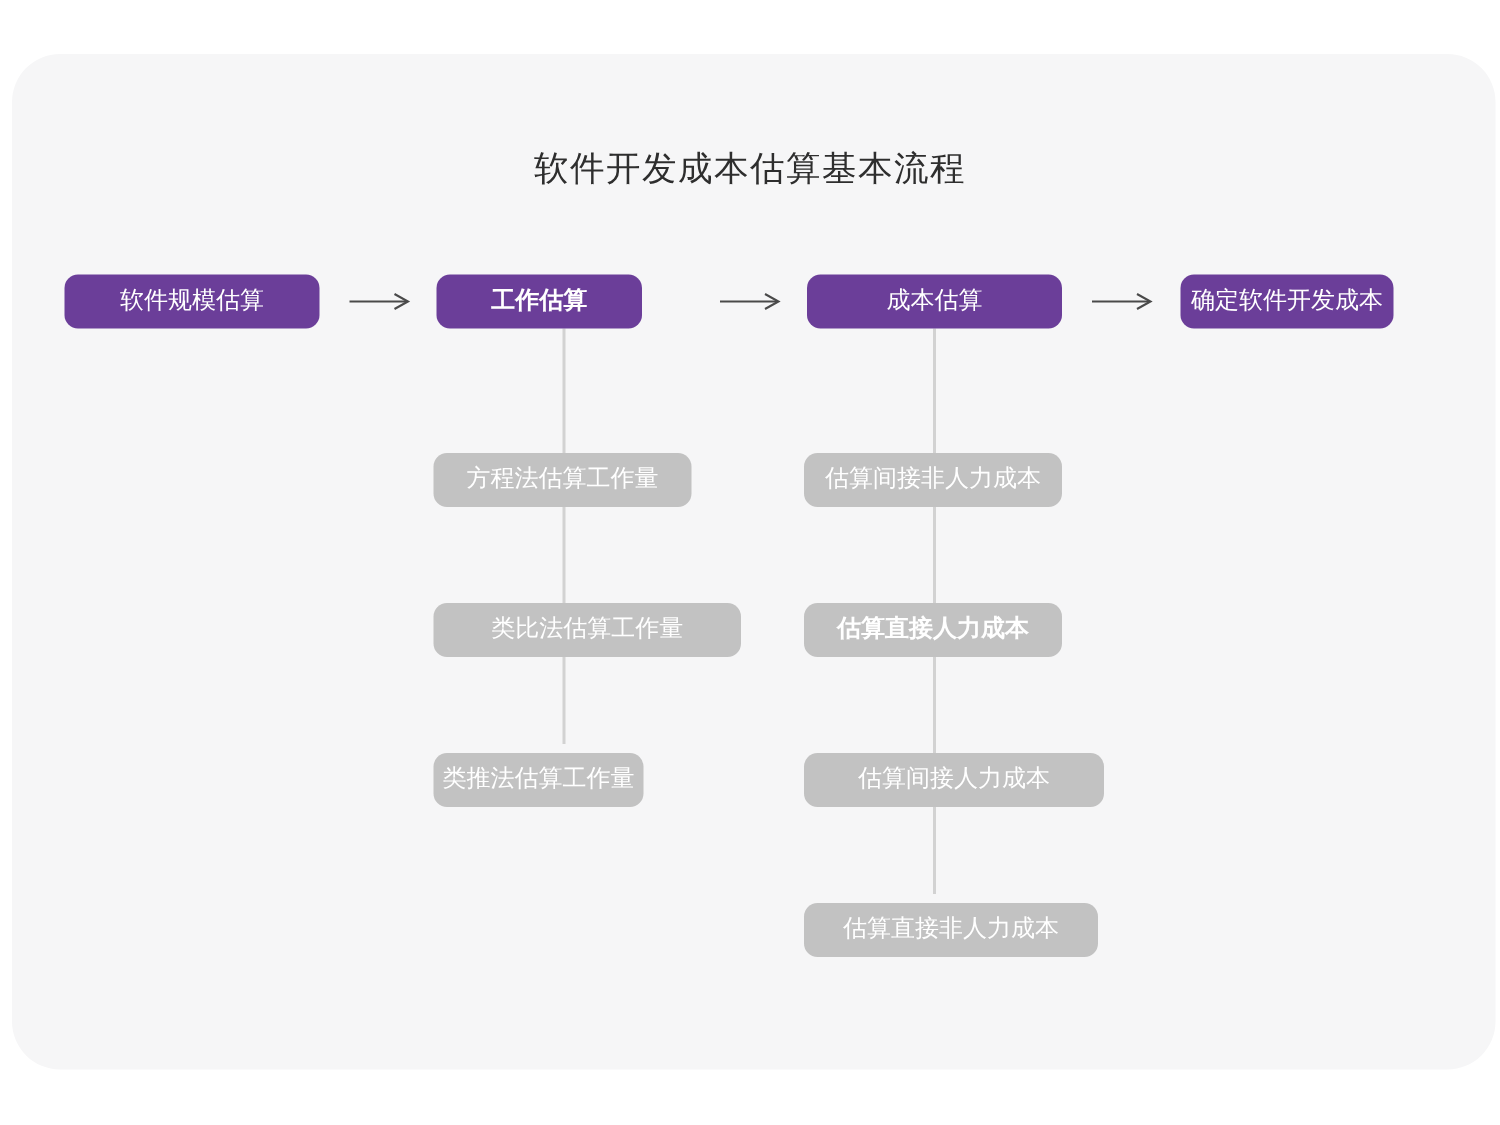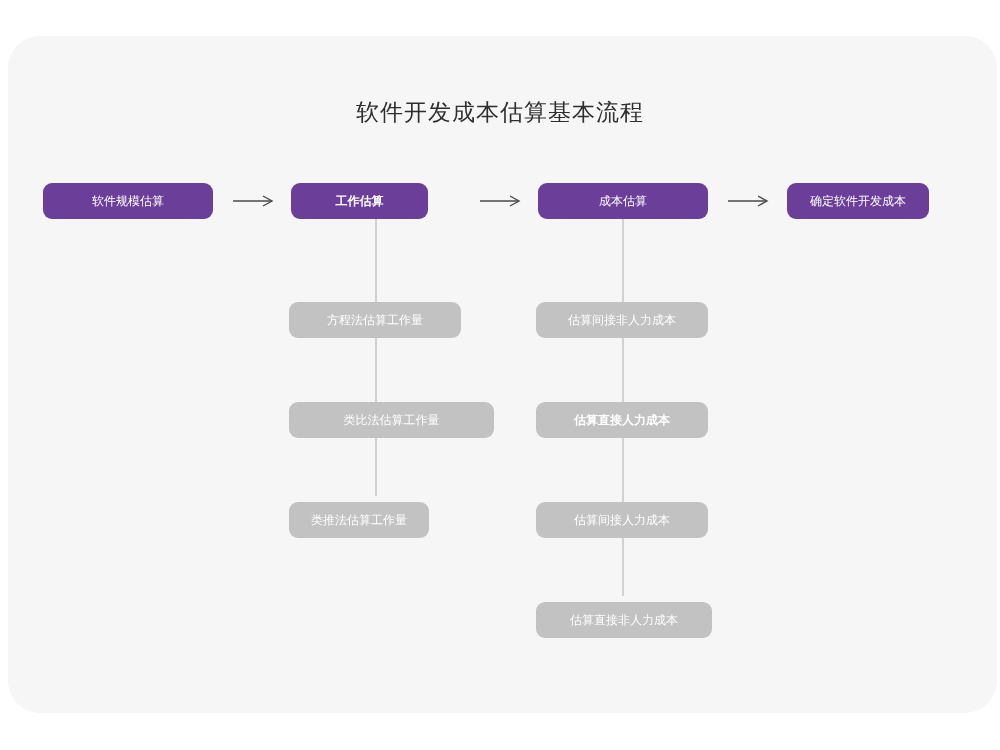--- a/index.html
+++ b/index.html
@@ -25,21 +25,21 @@
     font-size: 23px;
     letter-spacing: 1px;
     color: #2e2e2e;
     font-weight: 400;
   }
   .node {
     position: absolute;
     height: 36px;
     line-height: 36px;
     text-align: center;
-    font-size: 12px;
+    font-size: 16px;
     color: #ffffff;
     border-radius: 9px;
     white-space: nowrap;
   }
   .node.primary { background: #6b3e99; }
   .node.secondary { background: #c2c2c2; margin-top: 24px; }
   .vline {
     position: absolute;
     width: 2px;
     background: #d2d2d2;
@@ -91,16 +91,16 @@
   </div>
 
   <div class="node primary" style="left:787px; top:183px; width:142px;">确定软件开发成本</div>
 
   <div class="node secondary" style="left:289px; top:278px; width:172px;">方程法估算工作量</div>
   <div class="node secondary" style="left:289px; top:378px; width:205px;">类比法估算工作量</div>
   <div class="node secondary" style="left:289px; top:478px; width:140px;">类推法估算工作量</div>
 
   <div class="node secondary" style="left:536px; top:278px; width:172px;">估算间接非人力成本</div>
   <div class="node secondary" style="left:536px; top:378px; width:172px;font-weight:bold;">估算直接人力成本</div>
-  <div class="node secondary" style="left:536px; top:478px; width:172px;">估算间接人力成本</div>
-  <div class="node secondary" style="left:536px; top:578px; width:176px;">估算直接非人力成本</div>
+  <div class="node secondary" style="left:536px; top:478px; width:200px;">估算间接人力成本</div>
+  <div class="node secondary" style="left:536px; top:578px; width:196px;">估算直接非人力成本</div>
 
 </div>
 
 </body></html>

